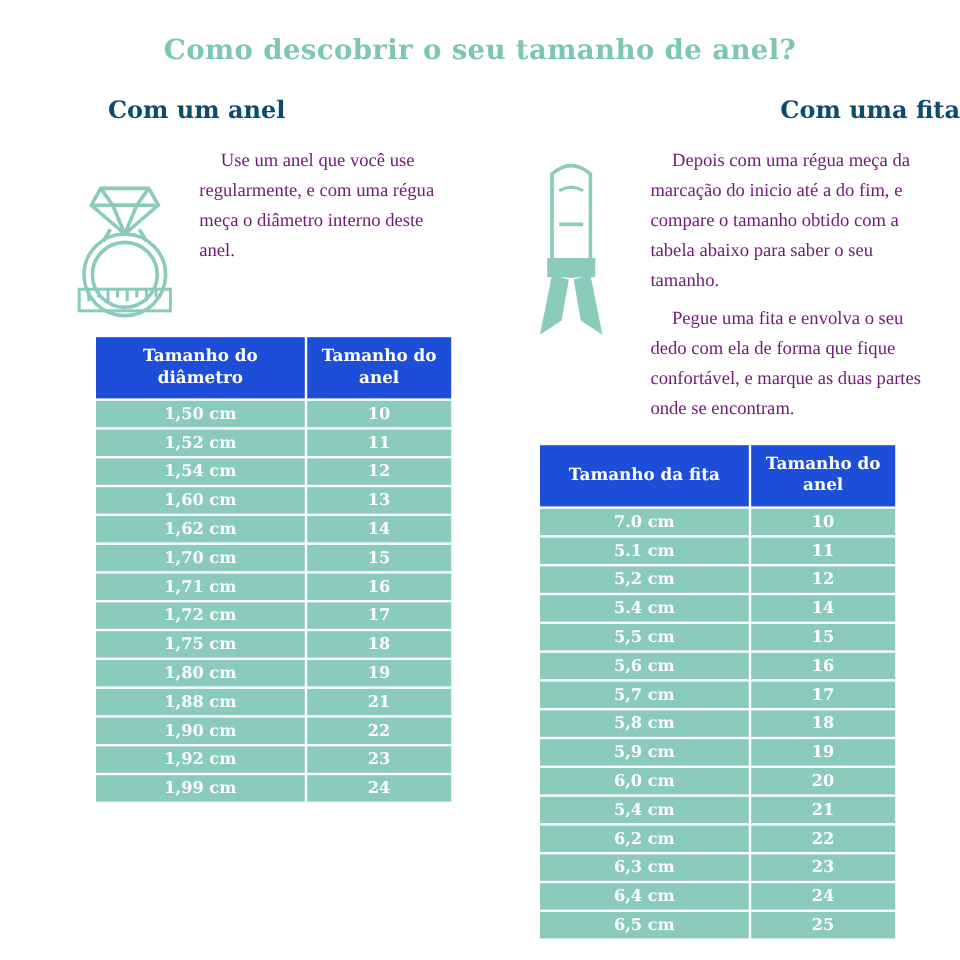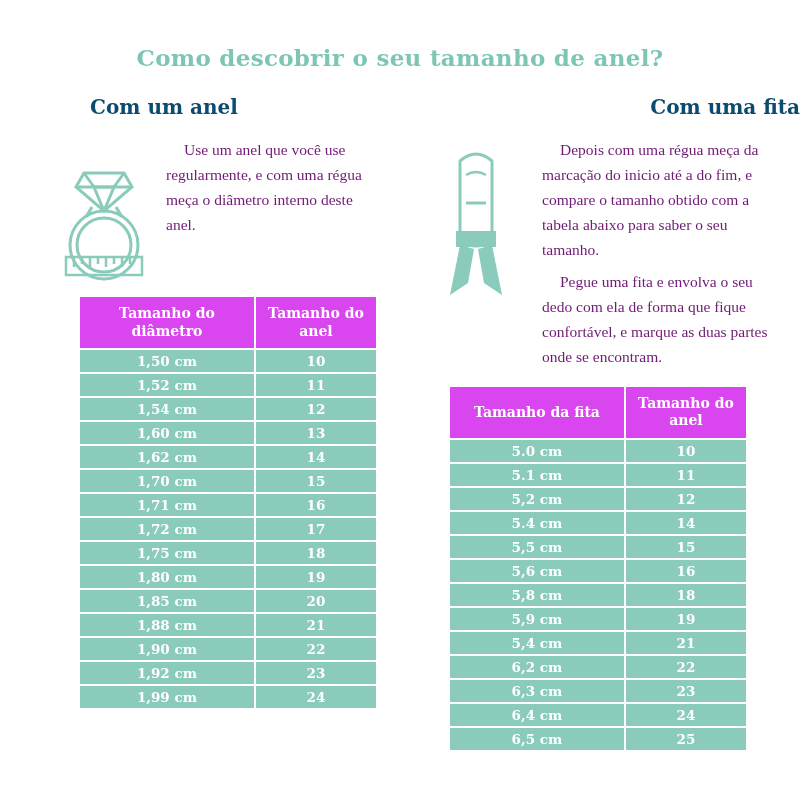--- a/index.html
+++ b/index.html
@@ -20,21 +20,21 @@
     box-sizing: border-box;
   }
   .main-title {
     text-align: center;
     color: #7dc6b5;
     font-family: "DejaVu Serif", serif;
     font-weight: bold;
     font-size: 23px;
     letter-spacing: 0.3px;
     margin: 0;
-    padding-top: 44px;
+    padding-top: 28px;
   }
   .columns {
     display: flex;
     padding: 0 0 0 0;
     margin-top: 24px;
   }
   .col {
     width: 400px;
     box-sizing: border-box;
   }
@@ -84,21 +84,21 @@
   }
   .col-left .table-wrap { padding-left: 78px; padding-right: 22px; }
   .col-right .table-wrap { padding-left: 48px; padding-right: 52px; }
 
   table.size-table {
     border-collapse: collapse;
     width: 100%;
     table-layout: fixed;
   }
   table.size-table th {
-    background: #d946ef;
+    background: #1d4ed8;
     color: #ffffff;
     font-family: "DejaVu Serif", serif;
     font-weight: bold;
     font-size: 14px;
     line-height: 1.25;
     padding: 8px 2px;
     border: 2px solid #ffffff;
     text-align: center;
     vertical-align: middle;
   }
@@ -210,24 +210,20 @@
               </tr>
             <tr>
                 <td>1,75 cm</td>
                 <td>18</td>
               </tr>
             <tr>
                 <td>1,80 cm</td>
                 <td>19</td>
               </tr>
             <tr>
-                <td>1,85 cm</td>
-                <td>20</td>
-              </tr>
-            <tr>
                 <td>1,88 cm</td>
                 <td>21</td>
               </tr>
             <tr>
                 <td>1,90 cm</td>
                 <td>22</td>
               </tr>
             <tr>
                 <td>1,92 cm</td>
                 <td>23</td>
@@ -267,21 +263,21 @@
       <div class="table-wrap">
         <table class="size-table">
           <thead>
             <tr>
               <th>Tamanho da fita</th>
               <th>Tamanho do anel</th>
             </tr>
           </thead>
           <tbody>
             <tr>
-                <td>5.0 cm</td>
+                <td>7.0 cm</td>
                 <td>10</td>
               </tr>
             <tr>
                 <td>5.1 cm</td>
                 <td>11</td>
               </tr>
             <tr>
                 <td>5,2 cm</td>
                 <td>12</td>
               </tr>
@@ -291,26 +287,34 @@
               </tr>
             <tr>
                 <td>5,5 cm</td>
                 <td>15</td>
               </tr>
             <tr>
                 <td>5,6 cm</td>
                 <td>16</td>
               </tr>
             <tr>
+                <td>5,7 cm</td>
+                <td>17</td>
+              </tr>
+            <tr>
                 <td>5,8 cm</td>
                 <td>18</td>
               </tr>
             <tr>
                 <td>5,9 cm</td>
                 <td>19</td>
+              </tr>
+            <tr>
+                <td>6,0 cm</td>
+                <td>20</td>
               </tr>
             <tr>
                 <td>5,4 cm</td>
                 <td>21</td>
               </tr>
             <tr>
                 <td>6,2 cm</td>
                 <td>22</td>
               </tr>
             <tr>

